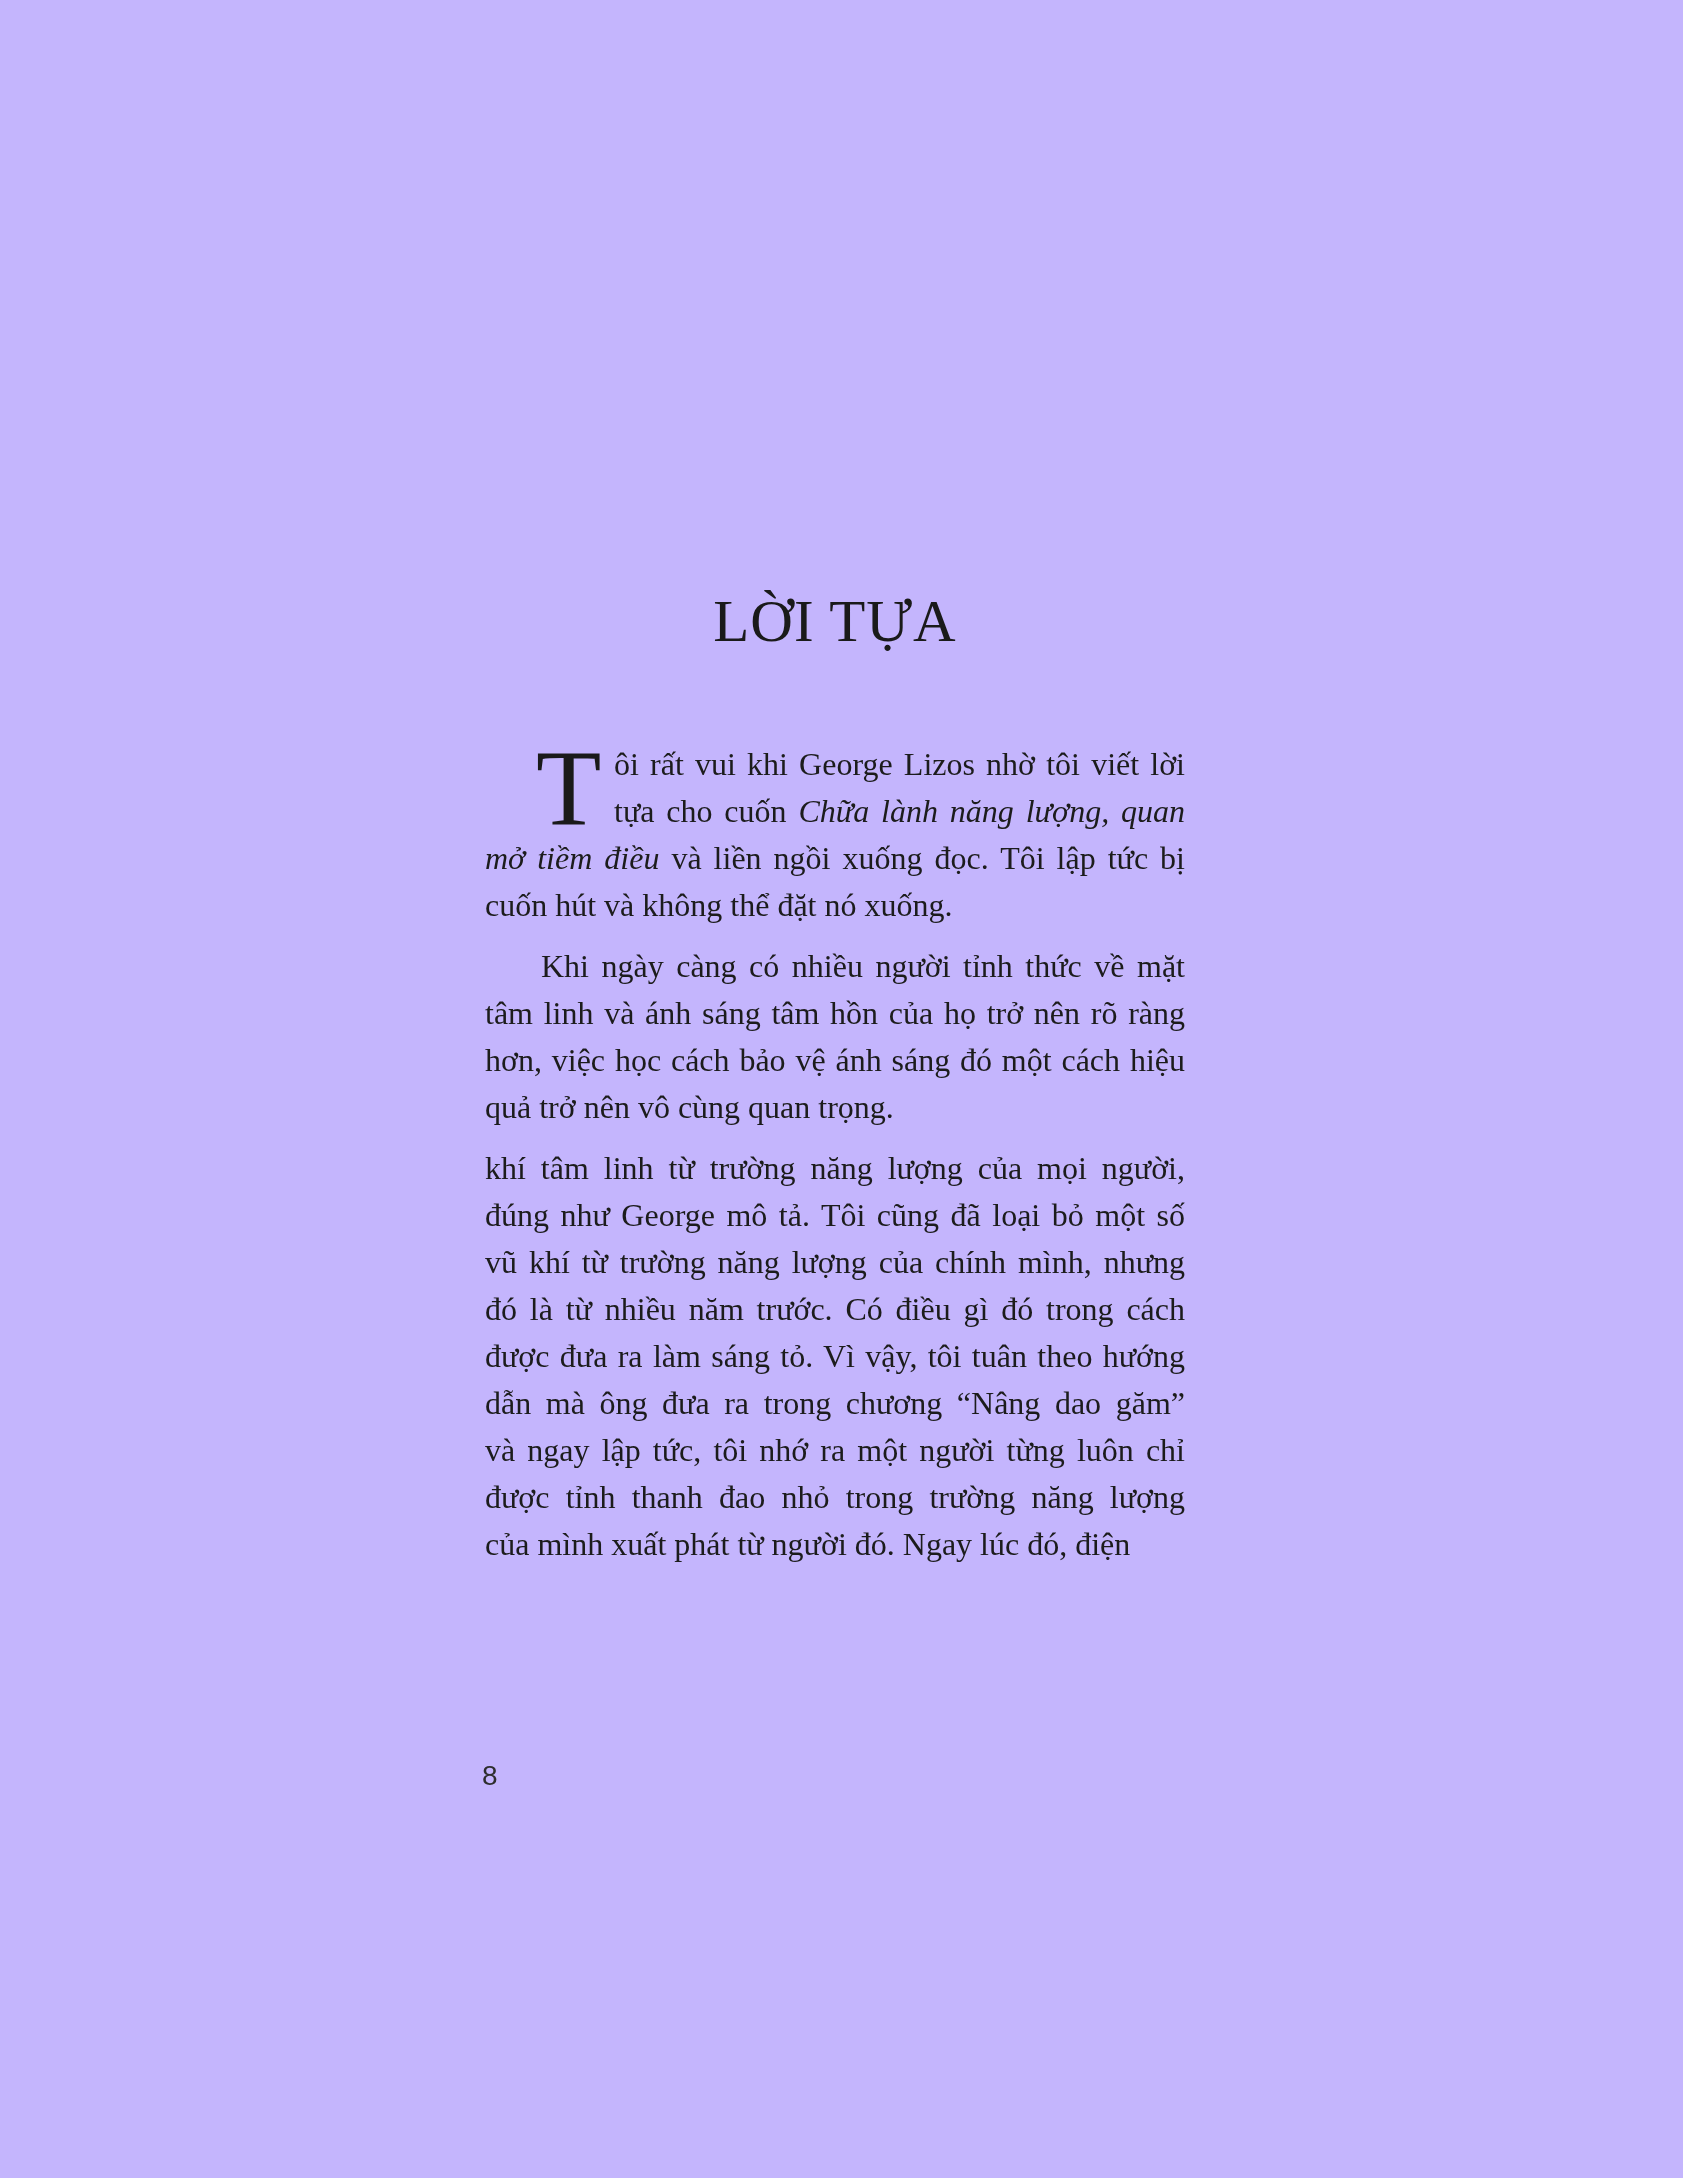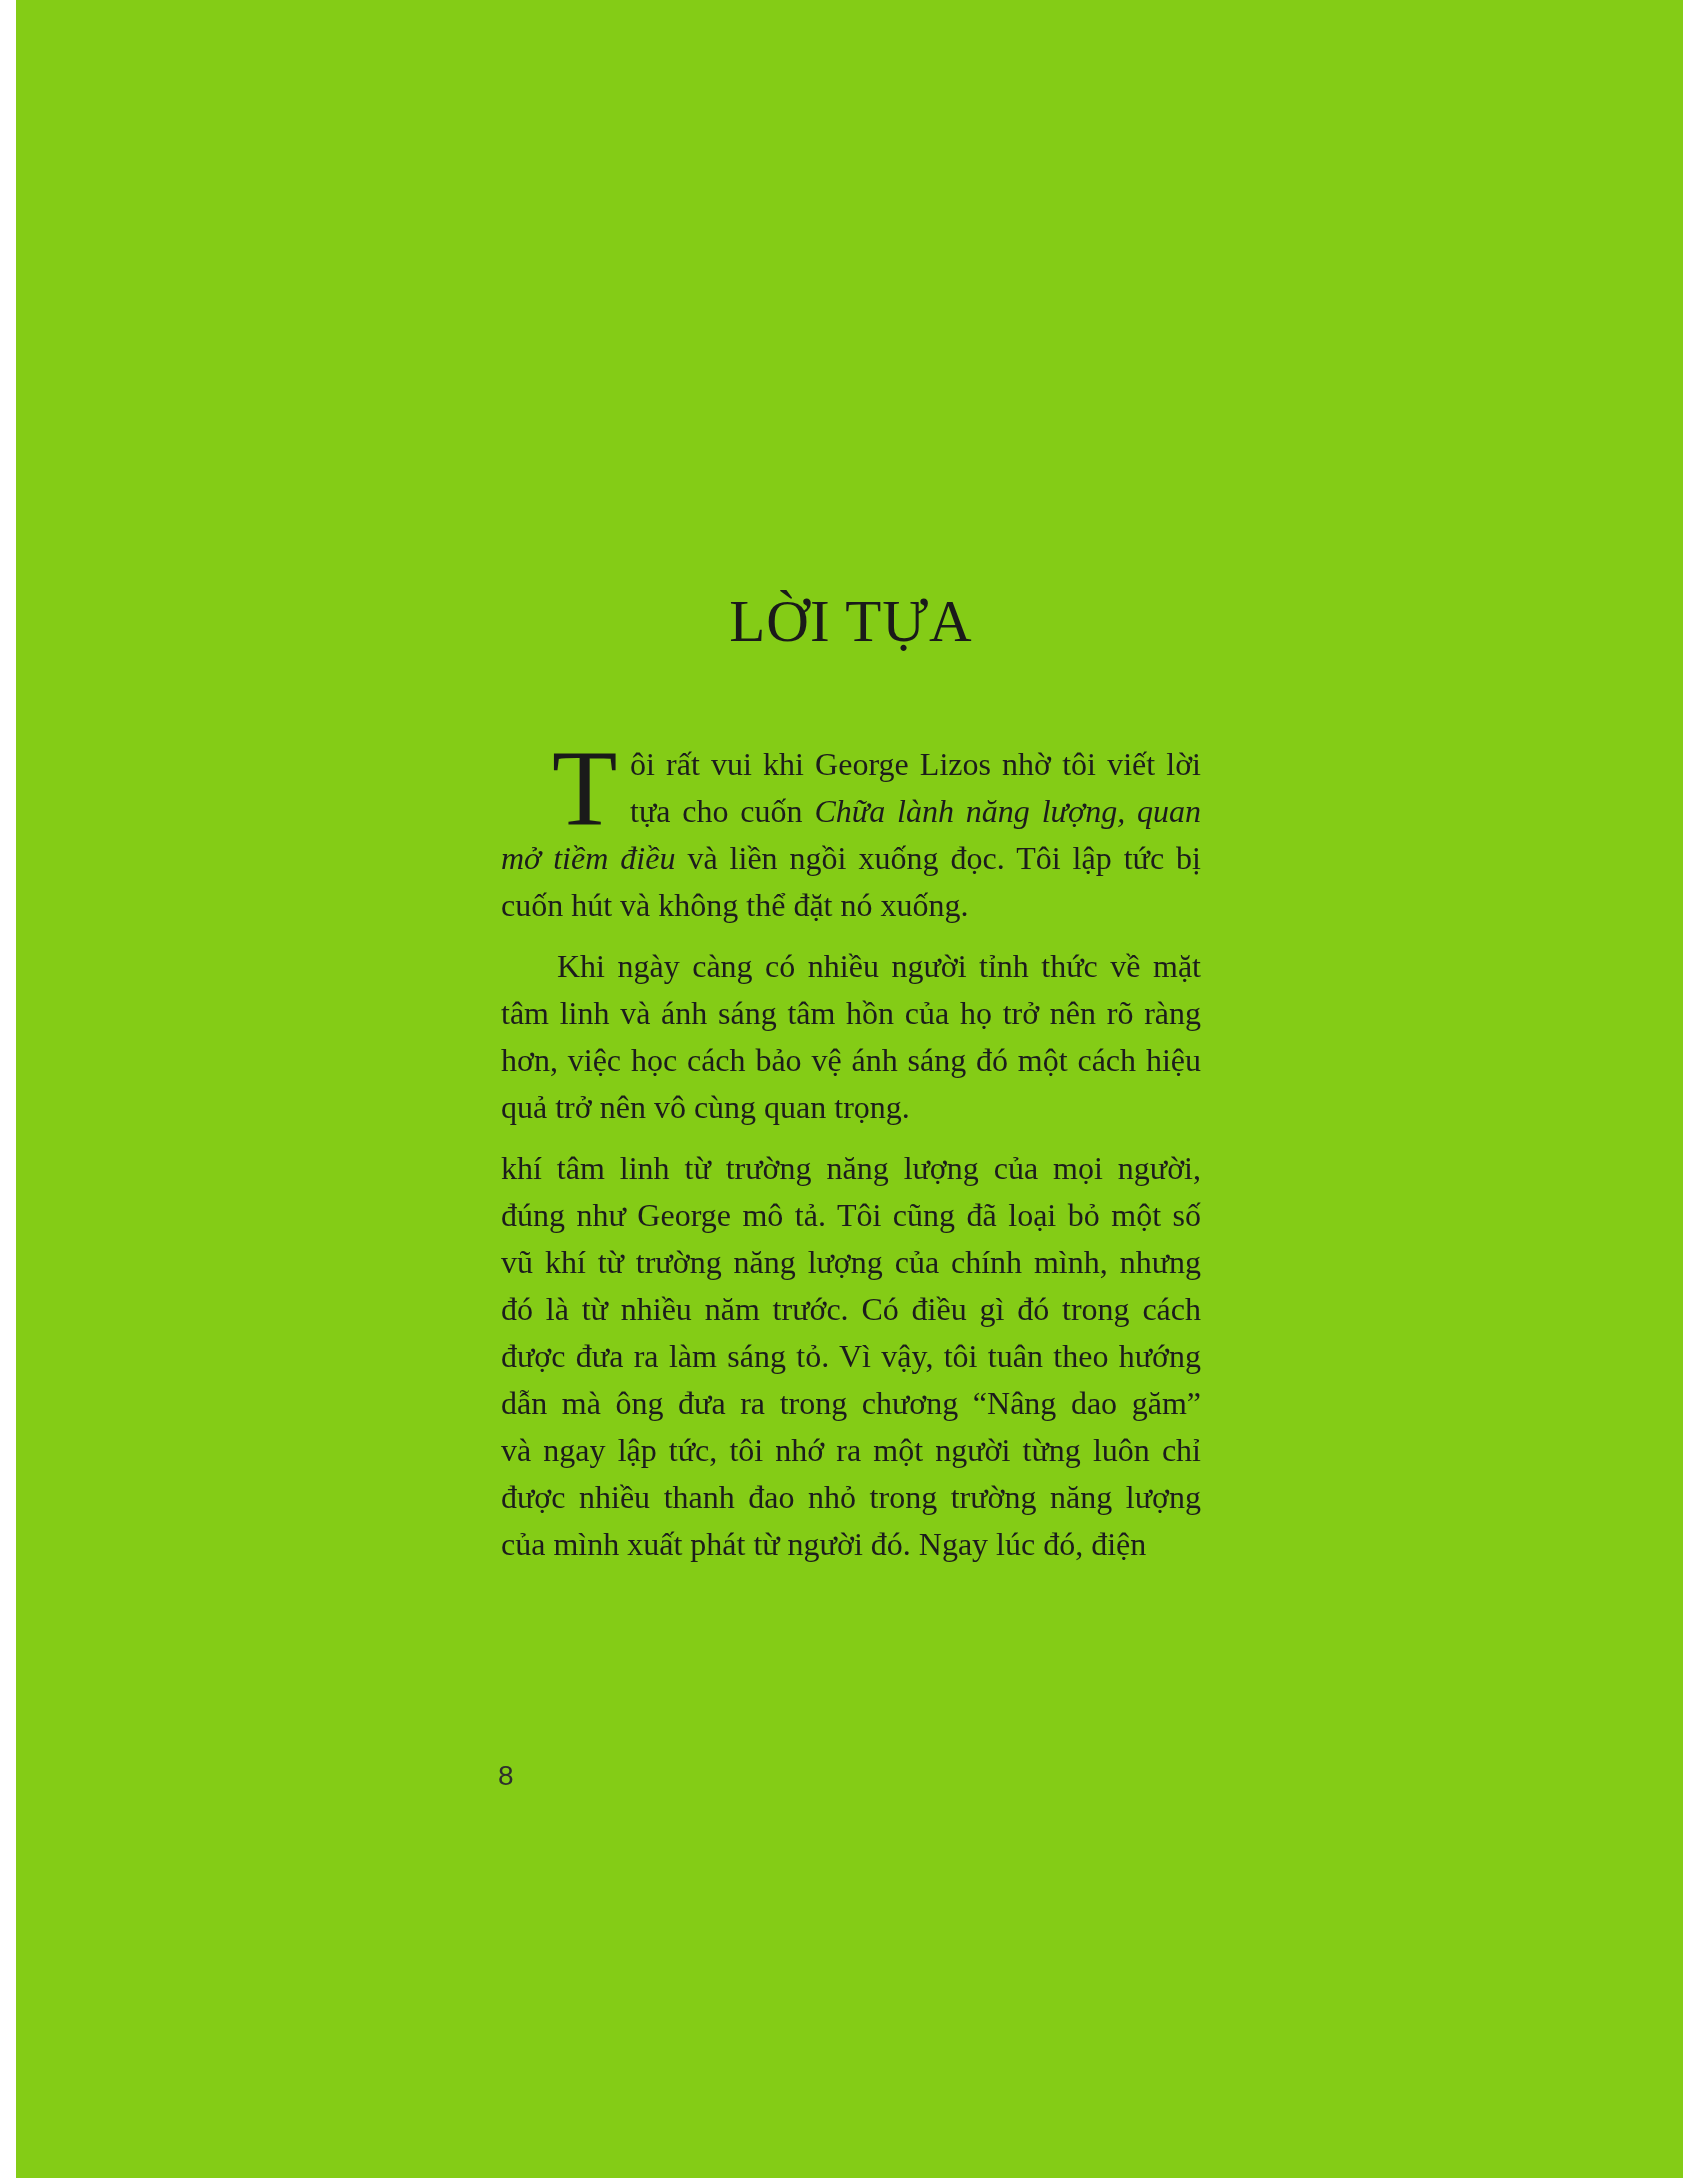--- a/index.html
+++ b/index.html
@@ -5,22 +5,21 @@
   html, body { margin: 0; padding: 0; }
   body {
     width: 1683px; height: 2178px;
     background: #ffffff;
     font-family: "Liberation Serif", serif;
     position: relative;
     overflow: hidden;
   }
   .page {
     position: absolute; inset: 0;
-    background: #84cc16;
-    margin-left: 16px;
+    background: #c4b5fd;
   }
   .chapter-title {
     position: absolute;
     left: 485px; top: 551px;
     width: 700px;
     text-align: center;
     font-size: 59px;
     line-height: 61px;
     letter-spacing: 1px;
     color: #1a1a1a;
@@ -86,20 +85,20 @@
         <div class="line"><span>quả trở nên vô cùng quan trọng.</span></div>
       </div>
       <div class="para">
         <div class="line j"><span>khí tâm linh từ trường năng lượng của mọi người,</span></div>
         <div class="line j"><span>đúng như George mô tả. Tôi cũng đã loại bỏ một số</span></div>
         <div class="line j"><span>vũ khí từ trường năng lượng của chính mình, nhưng</span></div>
         <div class="line j"><span>đó là từ nhiều năm trước. Có điều gì đó trong cách</span></div>
         <div class="line j"><span>được đưa ra làm sáng tỏ. Vì vậy, tôi tuân theo hướng</span></div>
         <div class="line j"><span>dẫn mà ông đưa ra trong chương “Nâng dao găm”</span></div>
         <div class="line j"><span>và ngay lập tức, tôi nhớ ra một người từng luôn chỉ</span></div>
-        <div class="line j"><span>được nhiều thanh đao nhỏ trong trường năng lượng</span></div>
+        <div class="line j"><span>được tỉnh thanh đao nhỏ trong trường năng lượng</span></div>
         <div class="line"><span>của mình xuất phát từ người đó. Ngay lúc đó, điện</span></div>
       </div>
     </div>
 
   <div class="folio">8</div>
 </div>
 
 
 </body></html>

